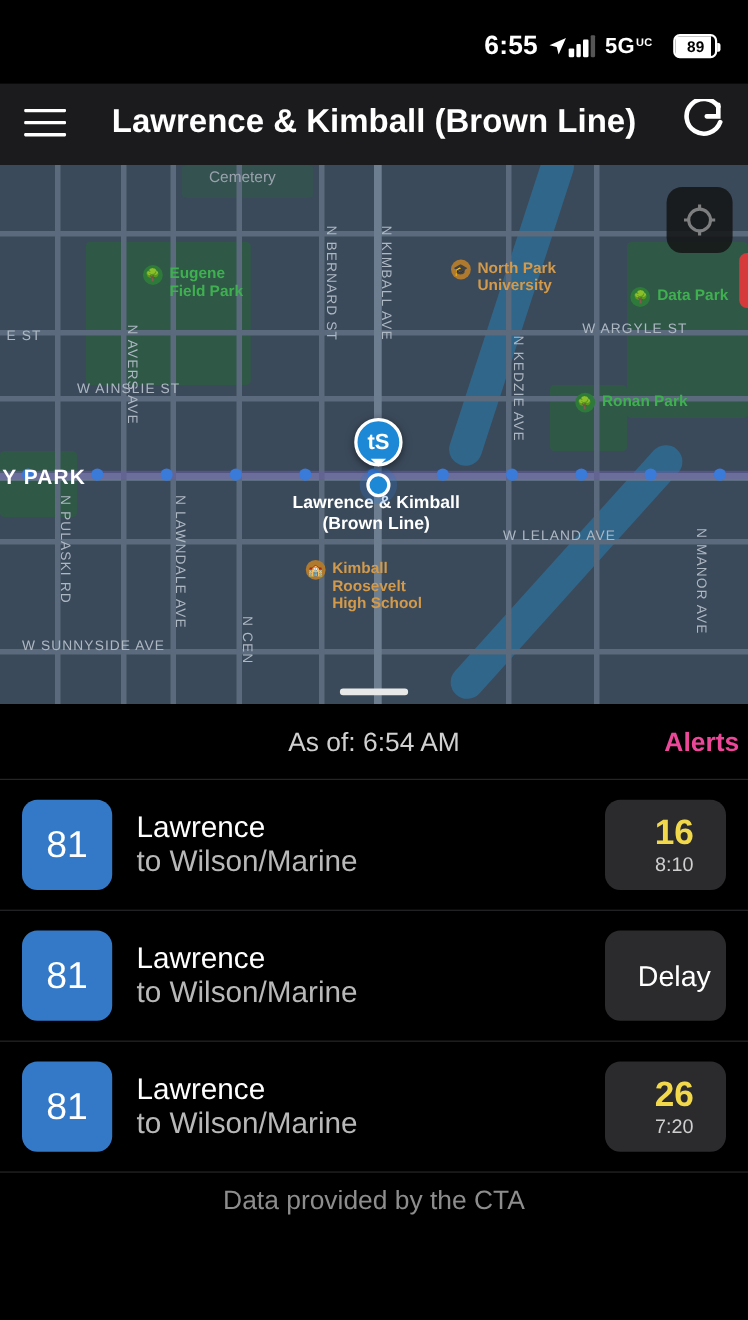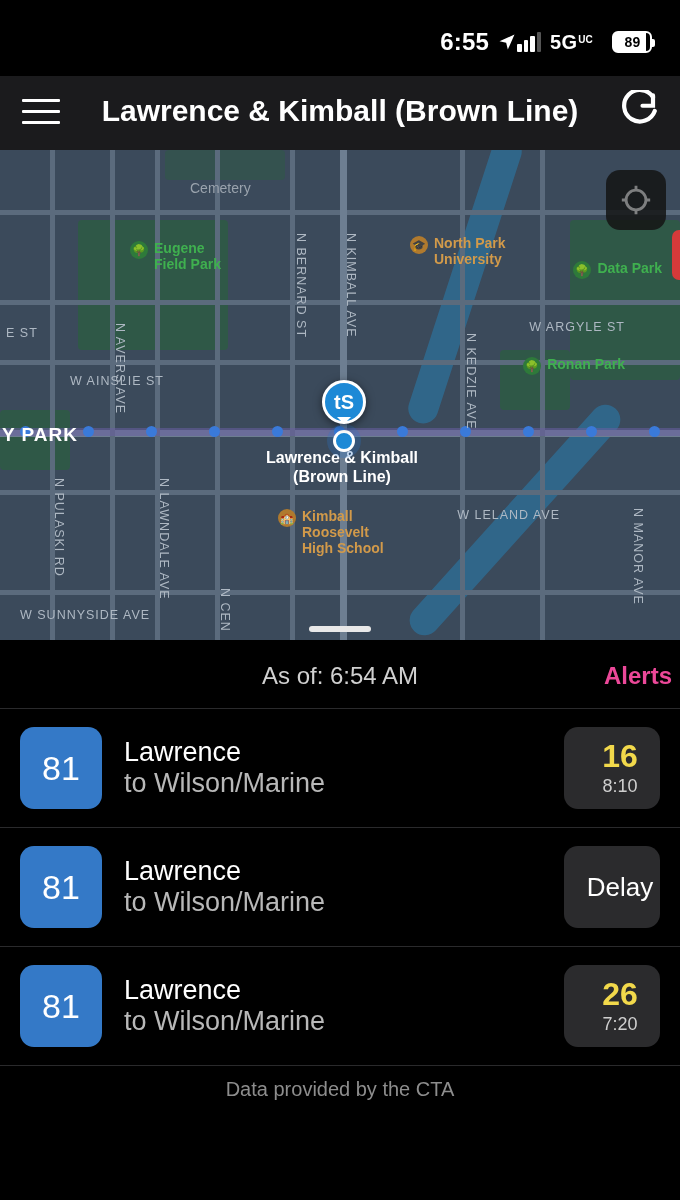--- a/index.html
+++ b/index.html
@@ -38,21 +38,21 @@
   .road.major { background:#6d7e91; }
   .greenzone { position:absolute; background:#2e5a44; opacity:0.85; border-radius:4px; }
   .river { position:absolute; background:#2a7aa8; opacity:0.6; border-radius:20px; }
   .transit-line { position:absolute; left:0; right:0; height:8px; background:#6a5fa3; top:278px; opacity:0.55; }
   .transit-dots { position:absolute; top:278px; left:0; right:0; display:flex; justify-content:space-between; padding:0 20px; }
   .transit-dots span { width:11px; height:11px; background:#3a7ad9; border-radius:50%; margin-top:-2px; }
   .stop-marker { position:absolute; top:230px; left:322px; display:flex; flex-direction:column; align-items:center; z-index:10; }
   .marker-bubble { width:44px; height:44px; background:#1d89d6; border:3px solid #fff; border-radius:50%; display:flex; align-items:center; justify-content:center; color:#fff; font-weight:700; font-size:20px; position:relative; box-shadow:0 2px 8px rgba(0,0,0,0.5); }
   .marker-bubble::after { content:""; position:absolute; bottom:-10px; left:50%; transform:translateX(-50%); border:7px solid transparent; border-top-color:#fff; }
   .marker-ring { width:22px; height:22px; border:3px solid #fff; background:#1d89d6; border-radius:50%; margin-top:6px; box-shadow:0 0 0 6px rgba(40,120,210,0.25); }
-  .map-label { position:absolute; font-size:14px; color:#c6cdd6; white-space:nowrap; font-weight:500;margin-top:28px; }
+  .map-label { position:absolute; font-size:14px; color:#c6cdd6; white-space:nowrap; font-weight:500; }
   .map-label.street { letter-spacing:1px; text-transform:uppercase; font-size:12.5px; color:#aeb8c3; }
   .map-label.v { writing-mode:vertical-rl; }
   .poi { position:absolute; font-size:14px; color:#d29a4a; font-weight:600; display:flex; align-items:flex-start; gap:6px; }
   .poi.park { color:#3fb04f; }
   .poi-dot { width:18px; height:18px; border-radius:50%; display:inline-flex; align-items:center; justify-content:center; font-size:11px; flex-shrink:0; margin-top:1px; }
   .poi.park .poi-dot { background:#2e7a3a; color:#fff; }
   .poi.school .poi-dot { background:#b07a2e; color:#fff; }
   .stop-label { position:absolute; top:298px; left:252px; color:#fff; font-size:16px; font-weight:600; text-align:center; width:180px; line-height:1.2; }
   .bigpark { position:absolute; left:2px; top:274px; color:#ffffff; font-size:19px; font-weight:700; letter-spacing:1px; }
   .locate-btn { position:absolute; top:20px; right:14px; width:60px; height:60px; background:rgba(20,20,20,0.85); border-radius:14px; display:flex; align-items:center; justify-content:center; }
@@ -63,26 +63,26 @@
   
   .timestamp-row { display:flex; align-items:center; justify-content:center; position:relative; padding:22px 0 18px 0; }
   .timestamp-row .asof { font-size:24px; color:#d0d0d0; }
   .alerts-link { position:absolute; right:8px; color:#ec4899; font-size:24px; font-weight:600; }
 
   .arrival { display:flex; align-items:center; gap:22px; padding:18px 20px; border-top:1px solid #2a2a2c; }
   .route-badge { width:82px; height:82px; background:#3479c7; border-radius:14px; display:flex; align-items:center; justify-content:center; font-size:34px; font-weight:500; color:#fff; flex-shrink:0; }
   .route-text { flex:1; }
   .route-name { font-size:27px; color:#fff; }
   .route-dest { font-size:27px; color:#b8b8b8; }
-  .eta-box { width:96px; height:82px; background:#2b2b2d; border-radius:14px; display:flex; flex-direction:column; align-items:center; justify-content:center; flex-shrink:0;padding-left:16px; }
+  .eta-box { width:110px; height:82px; background:#2b2b2d; border-radius:14px; display:flex; flex-direction:column; align-items:center; justify-content:center; flex-shrink:0;padding-left:16px; }
   .eta-main { font-size:32px; font-weight:600; color:#f2d94b; line-height:1; }
   .eta-main.delay { color:#fff; font-size:26px; font-weight:500; }
   .eta-sub { font-size:18px; color:#cfcfcf; margin-top:4px; }
 
-  .footer { text-align:center; padding:12px 0 4px 0; font-size:20px; color:#8d8d8d; border-top:1px solid #2a2a2c; }
+  .footer { text-align:center; padding:12px 0 4px 0; font-size:24px; color:#8d8d8d; border-top:1px solid #2a2a2c; }
 </style>
 </head>
 <body>
 
 <div class="status-bar">
   <div class="status-left">
     <span>6:55</span>
     <svg class="loc-icon" viewBox="0 0 24 24" fill="#fff">
         <path d="M3 11l18-8-8 18-2-8-8-2z"></path>
       </svg>

